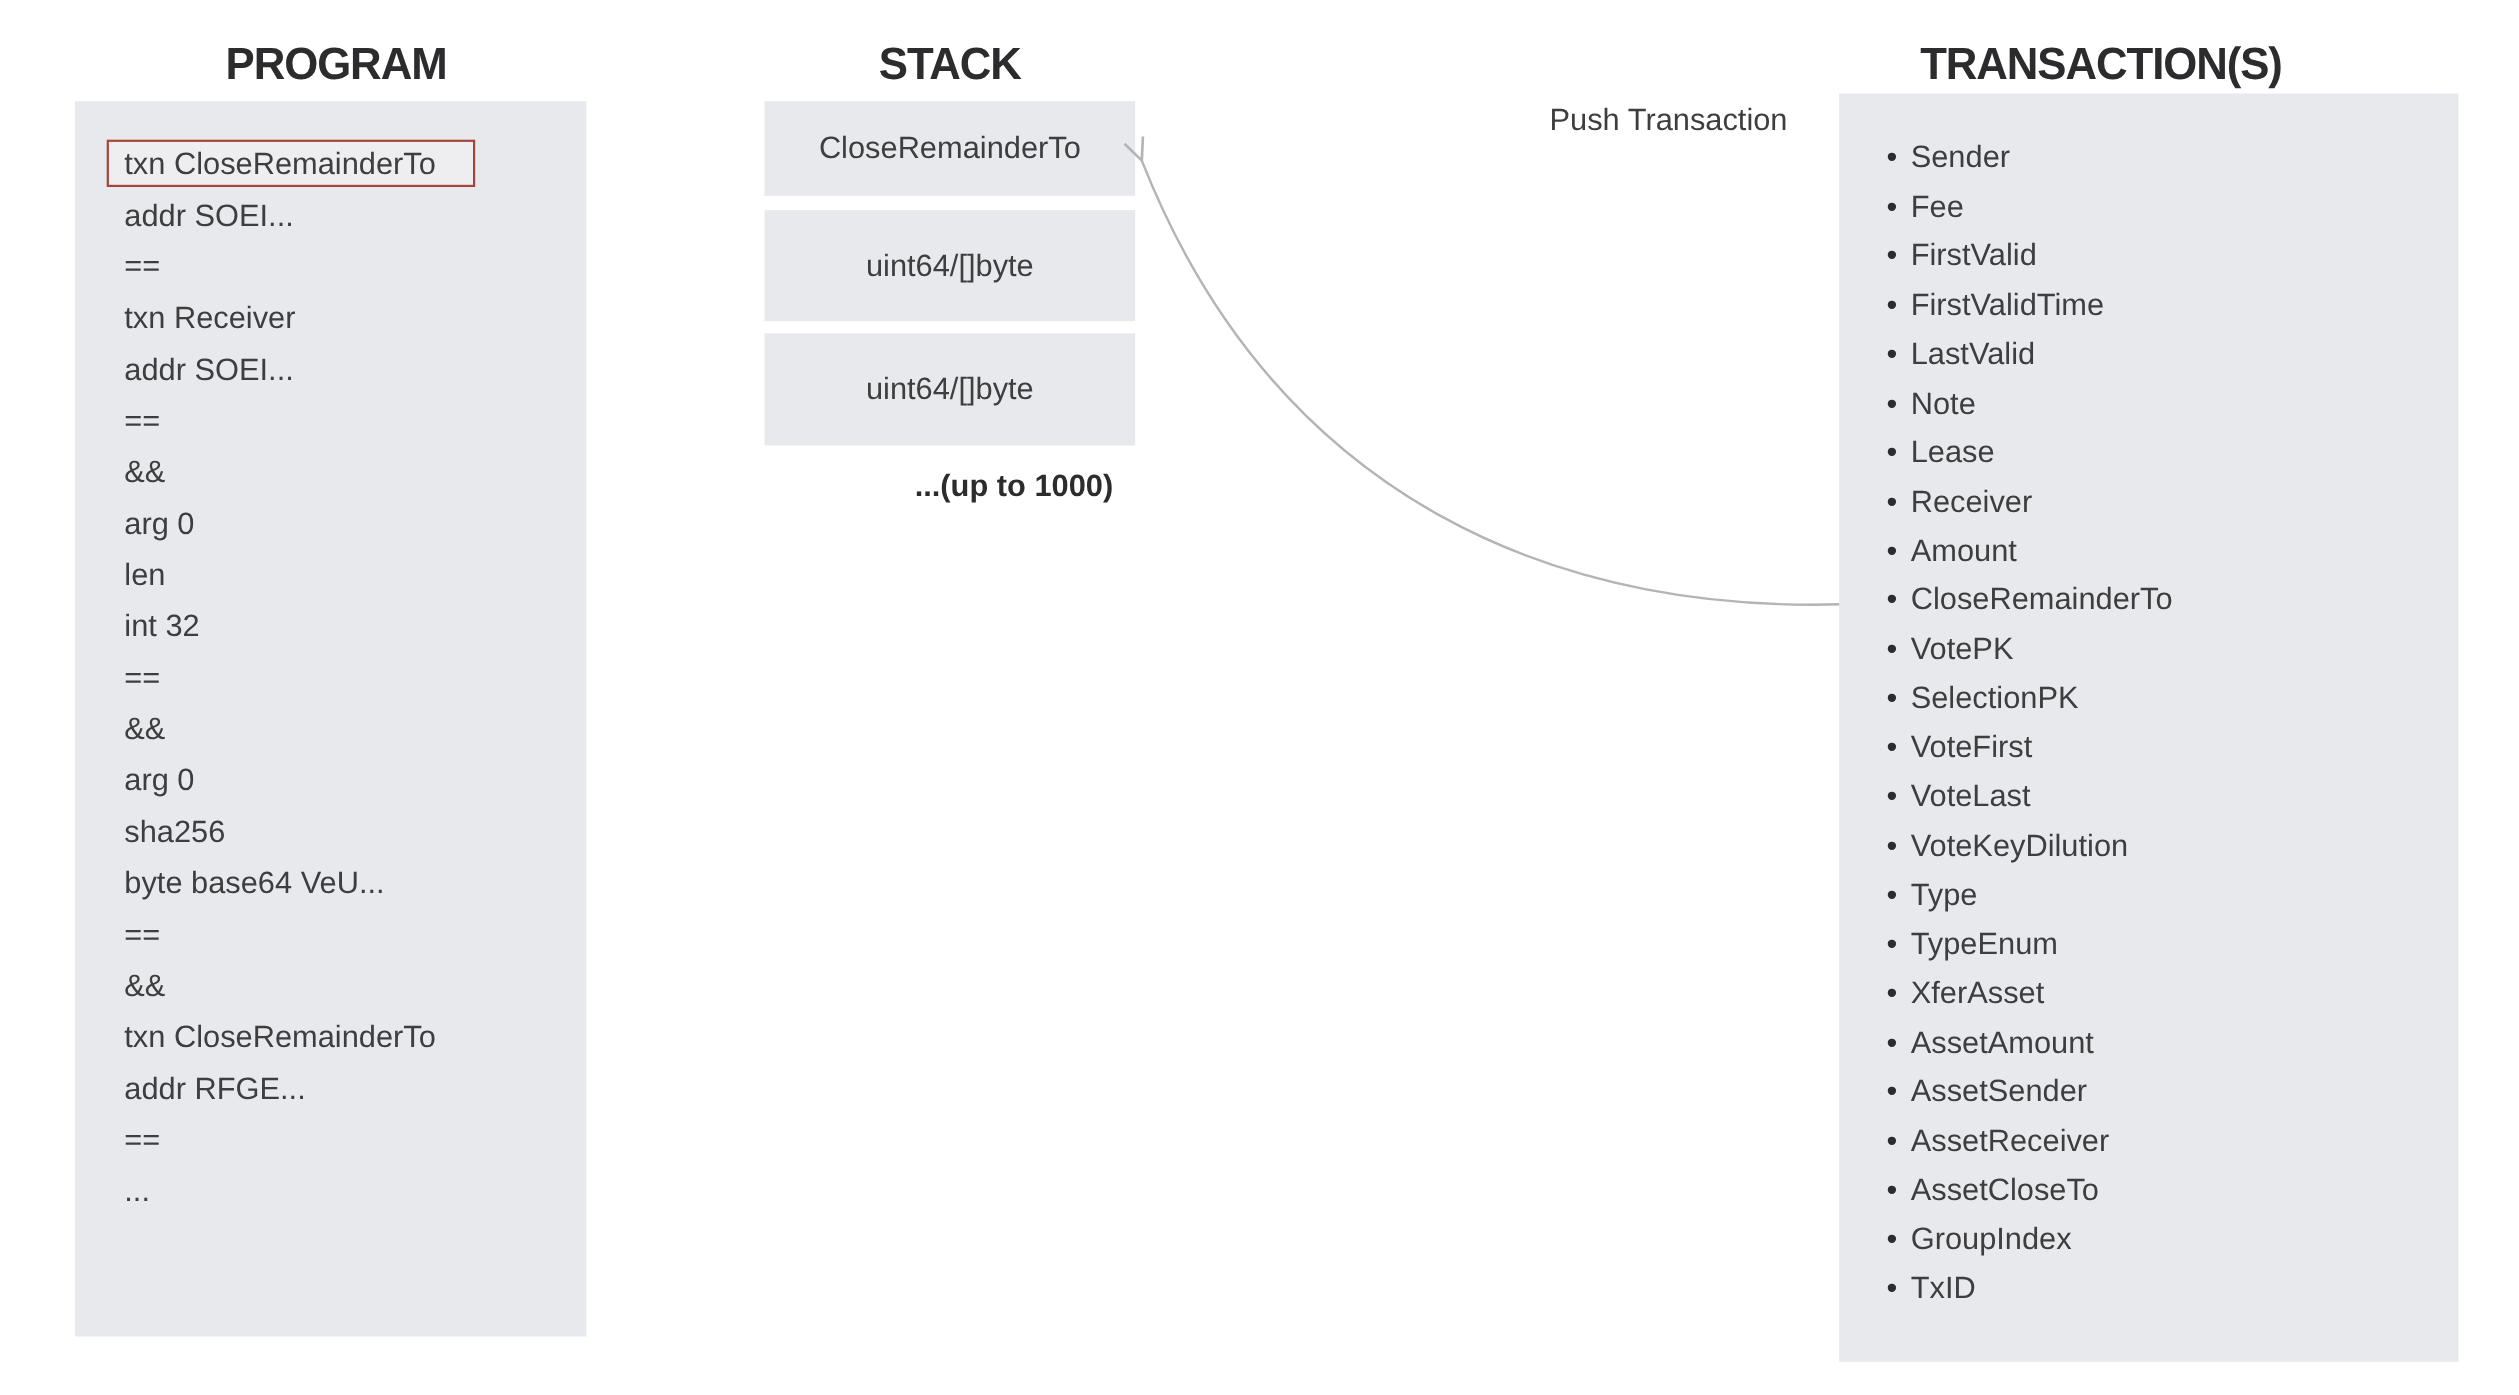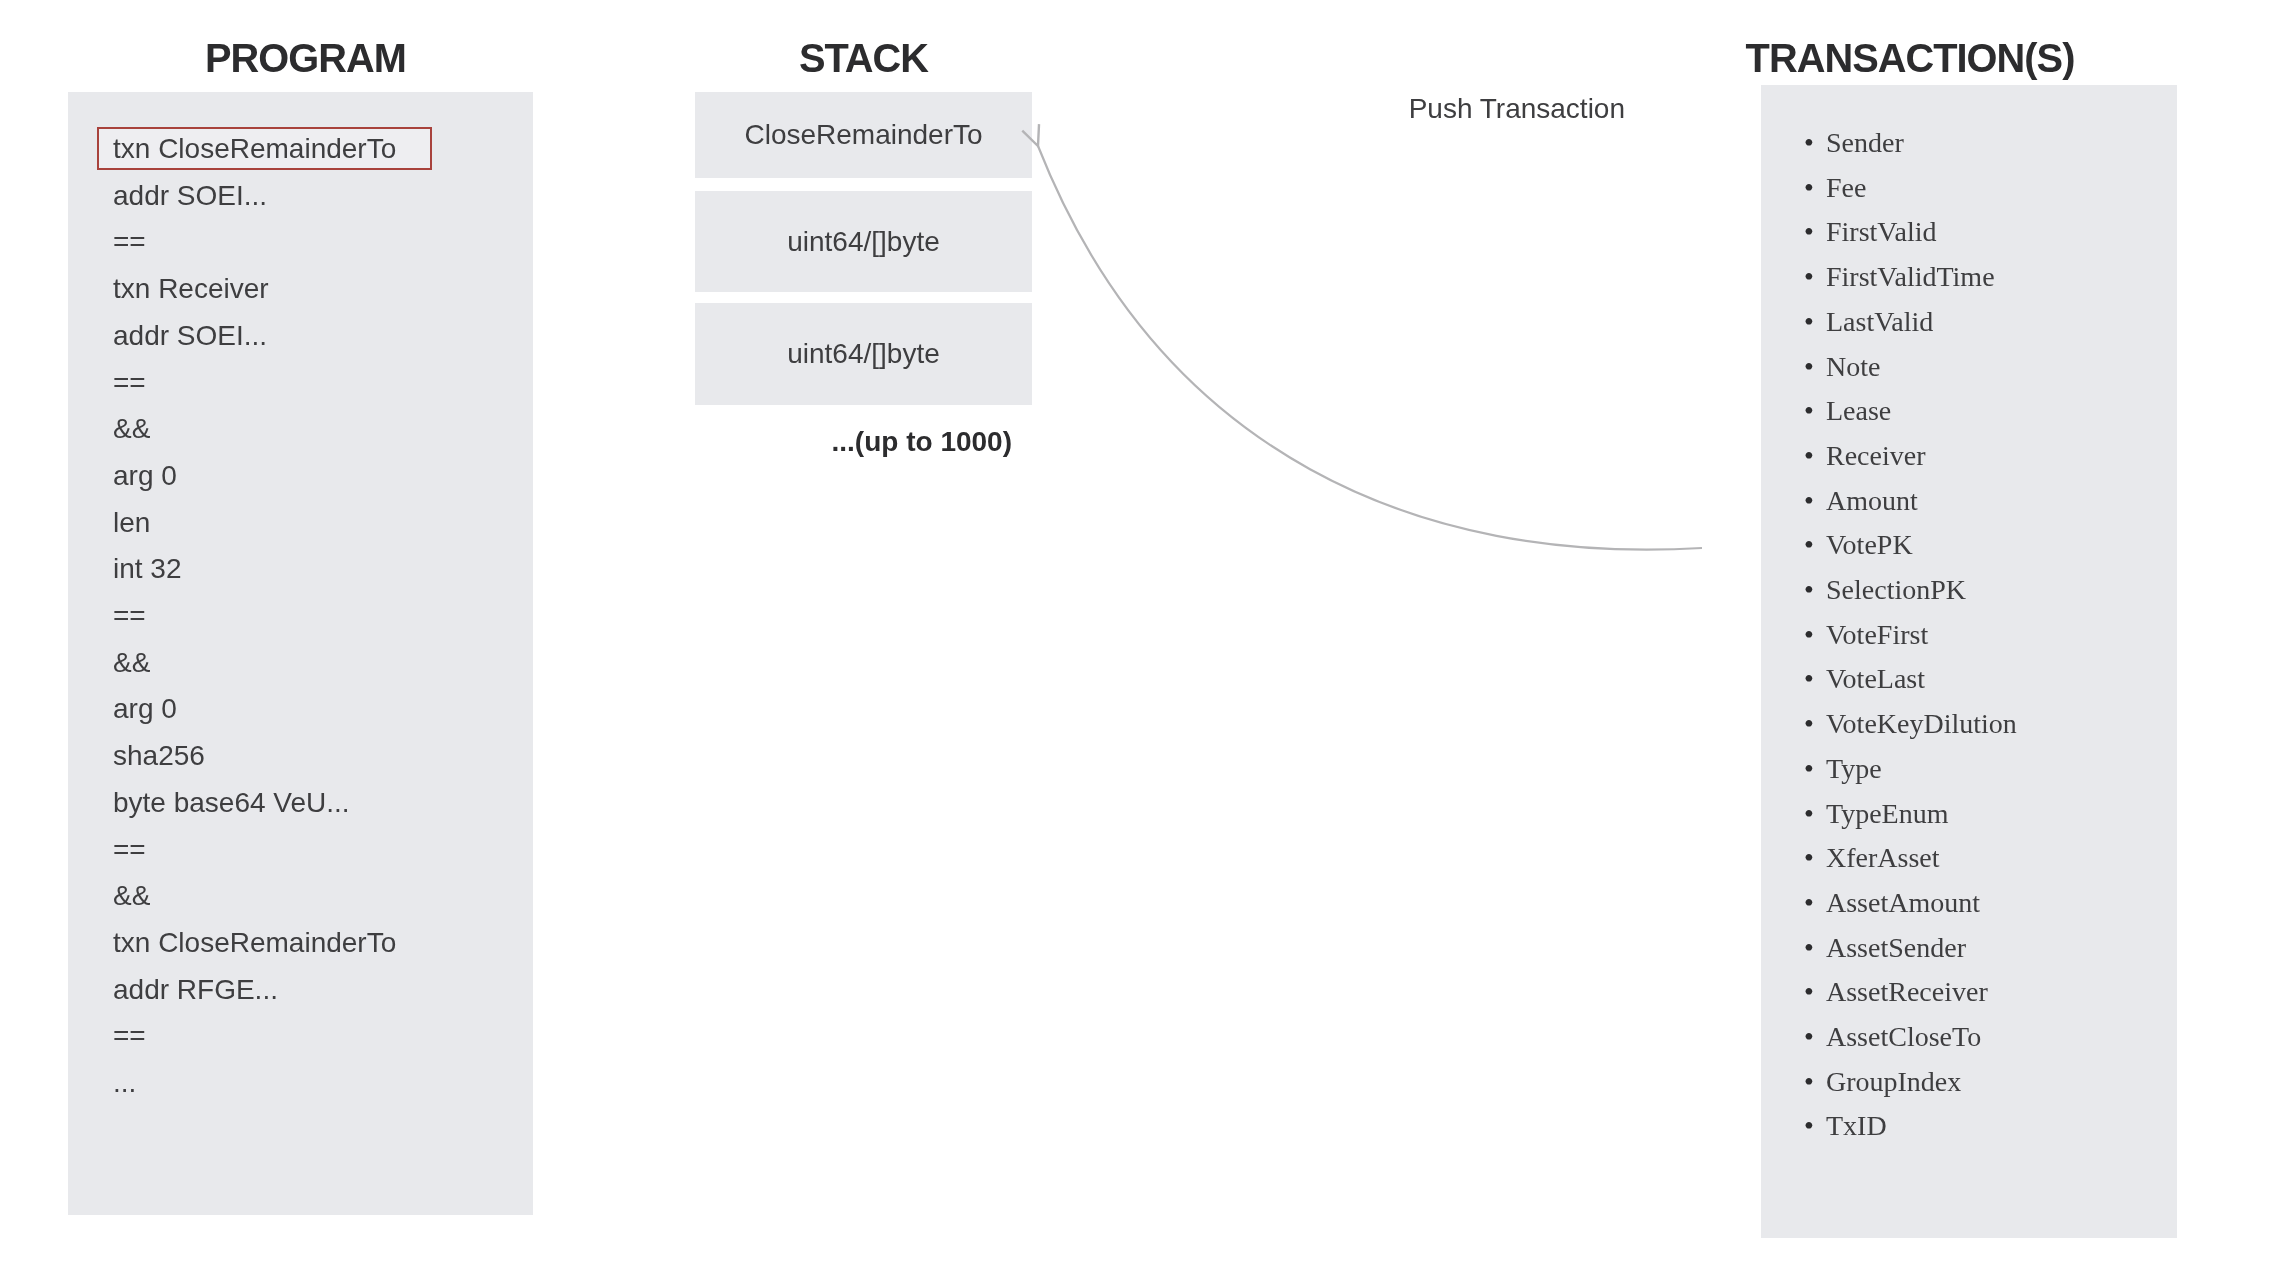--- a/index.html
+++ b/index.html
@@ -84,31 +84,32 @@
 
   <svg class="arrow-svg" width="2290" height="1268" viewBox="0 0 2290 1268">
     <defs>
       <marker id="openArrow" markerWidth="30" markerHeight="30" refX="4" refY="13" orient="auto" markerUnits="userSpaceOnUse">
         <path d="M 24 4 L 4 13 L 24 22" fill="none" stroke="#b4b4b6" stroke-width="2.4"></path>
       </marker>
     </defs>
     <path d="M 1702 548 C 1420 565, 1160 455, 1038 146" fill="none" stroke="#b4b4b6" stroke-width="2.2" marker-end="url(#openArrow)"></path>
   </svg>
 
-  <div class="panel" style="left:1761px;top:85px;width:416px;height:1153px;font-family:Liberation Serif, serif;">
+  <div class="panel" style="left:1672px;top:85px;width:563px;height:1153px;">
     <div class="tx-list" id="tx-list">
         <div class="tx-item"><span class="bullet">•</span><span>Sender</span></div>
         <div class="tx-item"><span class="bullet">•</span><span>Fee</span></div>
         <div class="tx-item"><span class="bullet">•</span><span>FirstValid</span></div>
         <div class="tx-item"><span class="bullet">•</span><span>FirstValidTime</span></div>
         <div class="tx-item"><span class="bullet">•</span><span>LastValid</span></div>
         <div class="tx-item"><span class="bullet">•</span><span>Note</span></div>
         <div class="tx-item"><span class="bullet">•</span><span>Lease</span></div>
         <div class="tx-item"><span class="bullet">•</span><span>Receiver</span></div>
         <div class="tx-item"><span class="bullet">•</span><span>Amount</span></div>
+        <div class="tx-item"><span class="bullet">•</span><span>CloseRemainderTo</span></div>
         <div class="tx-item"><span class="bullet">•</span><span>VotePK</span></div>
         <div class="tx-item"><span class="bullet">•</span><span>SelectionPK</span></div>
         <div class="tx-item"><span class="bullet">•</span><span>VoteFirst</span></div>
         <div class="tx-item"><span class="bullet">•</span><span>VoteLast</span></div>
         <div class="tx-item"><span class="bullet">•</span><span>VoteKeyDilution</span></div>
         <div class="tx-item"><span class="bullet">•</span><span>Type</span></div>
         <div class="tx-item"><span class="bullet">•</span><span>TypeEnum</span></div>
         <div class="tx-item"><span class="bullet">•</span><span>XferAsset</span></div>
         <div class="tx-item"><span class="bullet">•</span><span>AssetAmount</span></div>
         <div class="tx-item"><span class="bullet">•</span><span>AssetSender</span></div>

